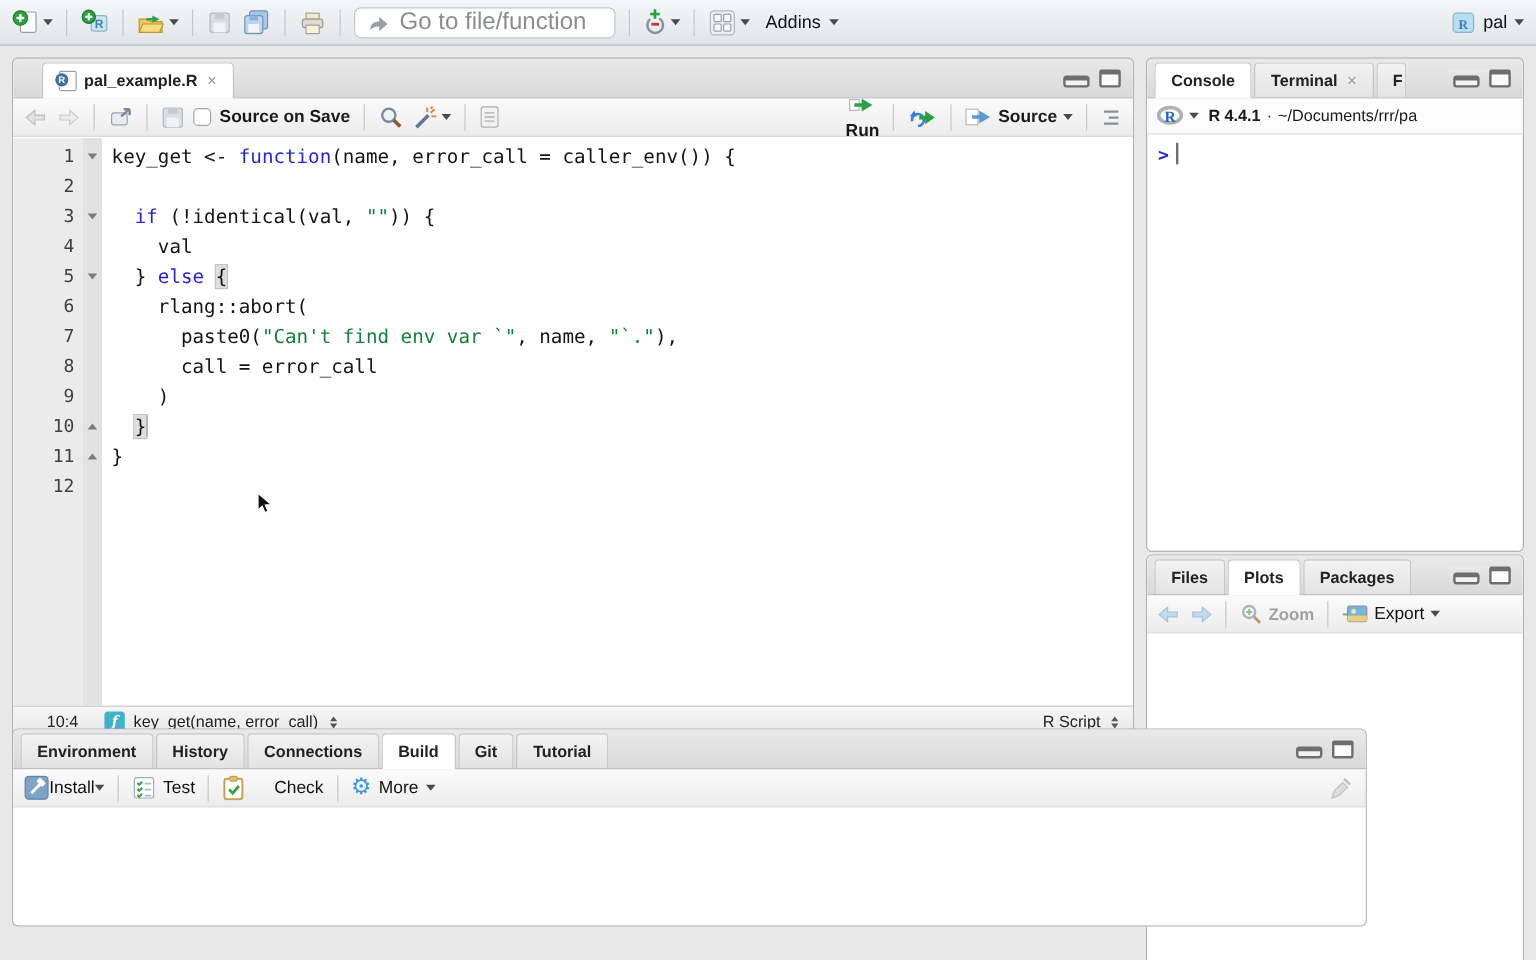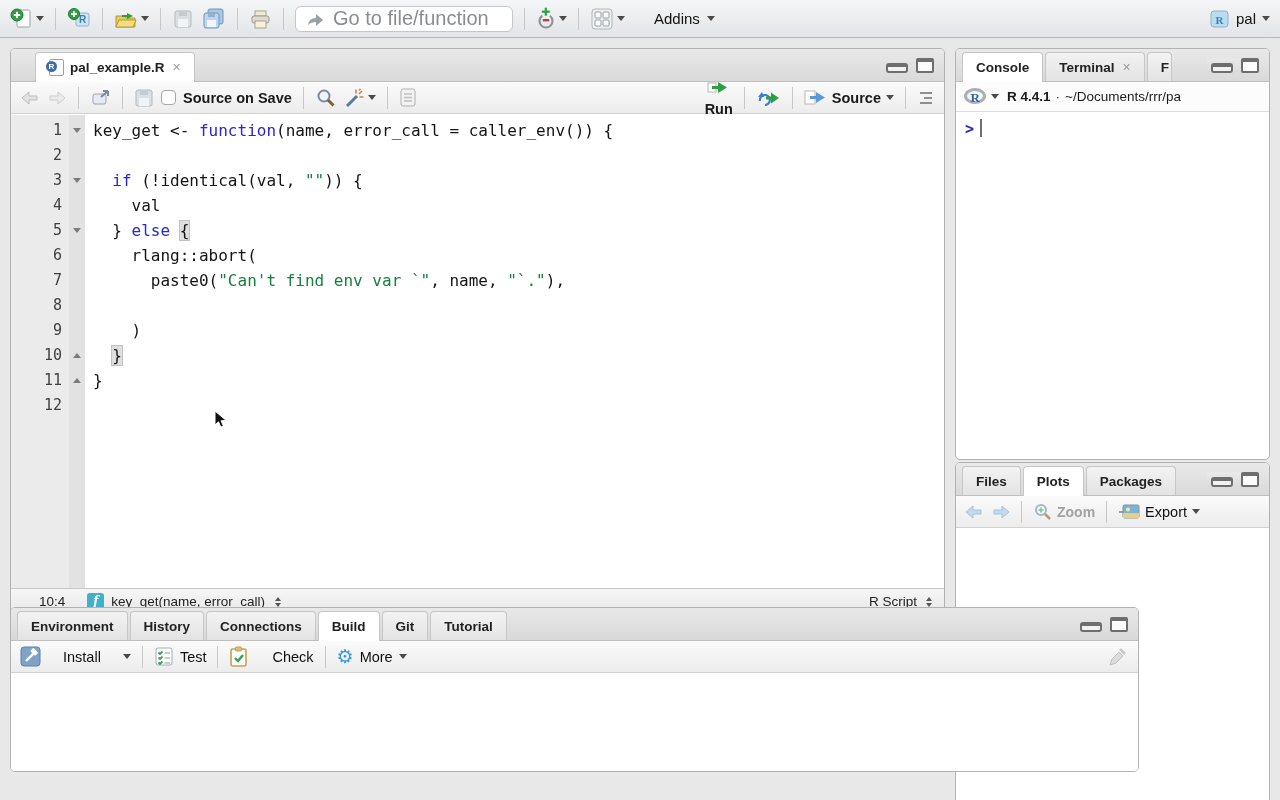--- a/index.html
+++ b/index.html
@@ -180,21 +180,21 @@
         <svg width="24" height="24" viewBox="0 0 24 24">
           <rect x="2" y="2" width="20" height="20" rx="3" fill="#eceef0" stroke="#b4b8bc"></rect>
           <rect x="5" y="5" width="6" height="6" rx="1" fill="#f8f9fa" stroke="#9aa0a6"></rect>
           <rect x="13" y="5" width="6" height="6" rx="1" fill="#f8f9fa" stroke="#9aa0a6"></rect>
           <rect x="5" y="13" width="6" height="6" rx="1" fill="#f8f9fa" stroke="#9aa0a6"></rect>
           <rect x="13" y="13" width="6" height="6" rx="1" fill="#f8f9fa" stroke="#9aa0a6"></rect>
         </svg>
       </span>
     <span class="caret"></span>
   </span>
-  <span class="tbtn" style="margin-left:22px; gap:7px;">
+  <span class="tbtn" style="margin-left:6px; gap:7px;">
     <span class="toolbar-label">Addins</span>
     <span class="caret"></span>
   </span>
   <span class="spacer"></span>
   <span class="tbtn" style="gap:6px;">
     <span>
         <svg width="21" height="22" viewBox="0 0 21 22">
           <rect x="2" y="3" width="17" height="16" rx="3" fill="#b9dcee" stroke="#8ab4d0"></rect>
           <text x="6.5" y="16" font-size="11" font-weight="bold" fill="#3a7fb8" font-family="Liberation Serif">R</text>
         </svg>
@@ -355,20 +355,21 @@
           <span class="code-text"><span class="tok-p">    rlang::abort(</span></span>
         </div>
         <div class="code-line">
           <span class="gutter-num">7</span>
           <span class="gutter-fold"></span>
           <span class="code-text"><span class="tok-p">      paste0(</span><span class="tok-s">"Can't find env var `"</span><span class="tok-p">, name, </span><span class="tok-s">"`."</span><span class="tok-p">),</span></span>
         </div>
         <div class="code-line">
           <span class="gutter-num">8</span>
           <span class="gutter-fold"></span>
+          <span class="code-text"><span class="tok-p">      call = error_call</span></span>
         </div>
         <div class="code-line">
           <span class="gutter-num">9</span>
           <span class="gutter-fold"></span>
           <span class="code-text"><span class="tok-p">    )</span></span>
         </div>
         <div class="code-line">
           <span class="gutter-num">10</span>
           <span class="gutter-fold">
             <span class="fold-up"></span>
@@ -519,21 +520,21 @@
     </div>
     <div class="tab">
       <span>Tutorial</span>
     </div>
     <span class="winbtns">
       <span class="btn-min"></span>
       <span class="btn-max"></span>
     </span>
   </div>
   <div class="ptoolbar">
-    <span class="tbtn" style="gap:22px;">
+    <span class="tbtn" style="gap:0;">
       <span>
           <svg width="21" height="21" viewBox="0 0 21 21">
             <rect x="1" y="1" width="19" height="19" rx="3" fill="#7fa2c8" stroke="#5f82a8"></rect>
             <line x1="6" y1="15" x2="14" y2="7" stroke="#fff" stroke-width="2.4"></line>
             <rect x="10.5" y="3.5" width="7" height="4.5" rx="1" transform="rotate(45 14 6)" fill="#fff"></rect>
           </svg>
         </span>
       <span class="build-label">Install</span>
       <span class="caret"></span>
     </span>

